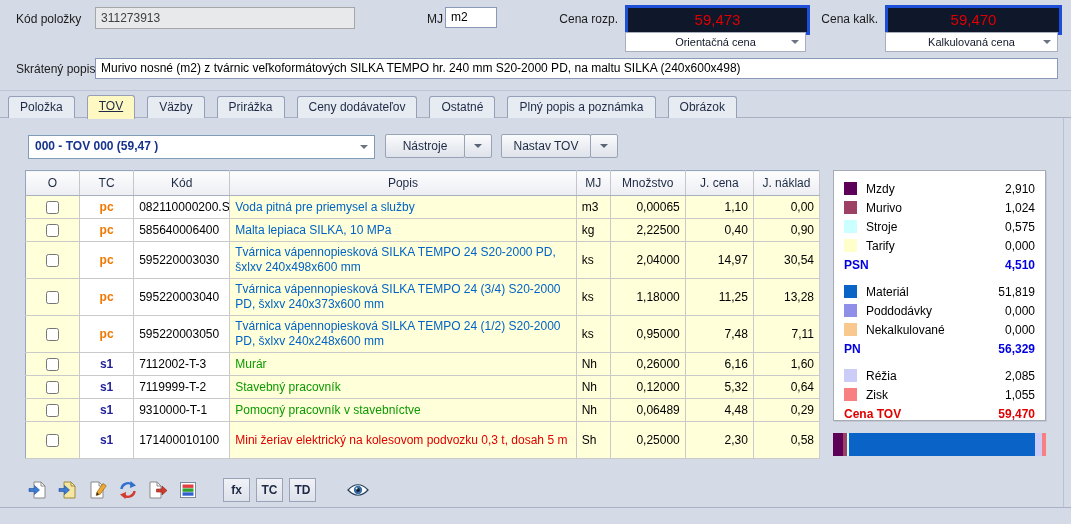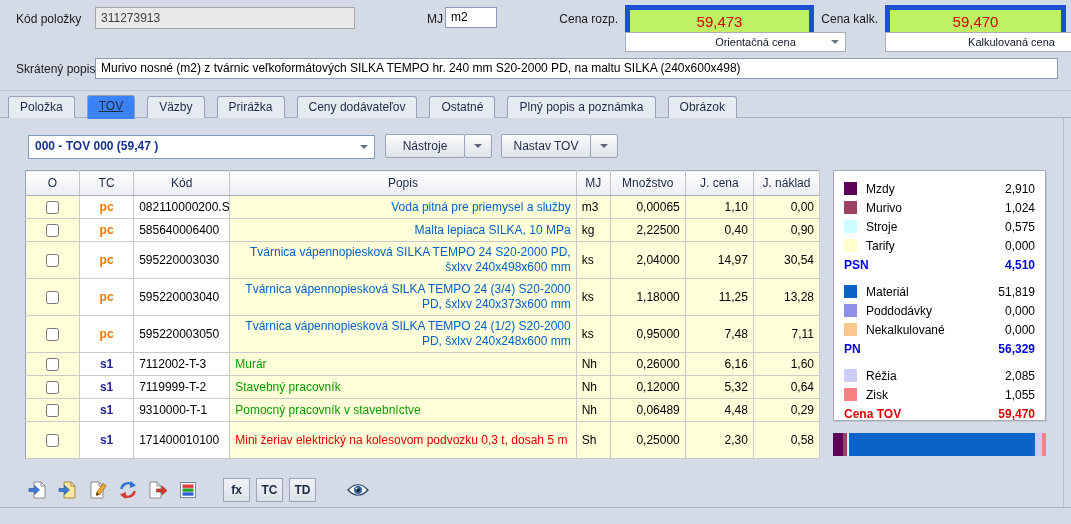--- a/index.html
+++ b/index.html
@@ -8,33 +8,33 @@
     background:#D4DAE6;
     font-family:"Liberation Sans","DejaVu Sans",sans-serif;
     font-size:12px;color:#000;
   }
   .lbl{position:absolute;font-size:12px;color:#1A1A1A;white-space:nowrap;}
 
   
   .inp{position:absolute;background:#fff;border:1px solid #8A99B8;padding:0 5px;
        line-height:19px;height:19px;font-size:12px;white-space:nowrap;overflow:hidden;}
   .inp.disabled{background:#E8E9EB;border-color:#A6A6A6;color:#404040;height:20px;line-height:20px;}
-  .pricebox{position:absolute;height:24px;line-height:24px;background:#bef264;border:5px solid #1d4ed8;
+  .pricebox{position:absolute;height:24px;line-height:24px;background:#0f172a;border:3px solid #1d4ed8;
             color:#DE0000;font-size:15px;text-align:center;}
   .combosel{position:absolute;height:18px;line-height:18px;background:#fff;border:1px solid #A8AEBC;
-            font-size:11px;text-align:center;color:#101828;cursor:default;padding-left:40px;}
+            font-size:11px;text-align:center;color:#101828;cursor:default;}
   .tri{position:absolute;right:6px;top:7px;width:0;height:0;
        border-left:4px solid transparent;border-right:4px solid transparent;border-top:4px solid #6B7484;}
   .hline{position:absolute;height:1px;background:#BCC4D6;left:0;right:0;}
 
   
   .tabstrip{position:absolute;left:8px;top:96px;display:flex;gap:12px;z-index:2;}
   .tab{height:15px;padding:3px 11px;background:#E7EBF2;border:1px solid #95A0B8;border-bottom:none;
        border-radius:3px 3px 0 0;color:#1E2A45;cursor:default;line-height:15px;}
-  .tab[data-active="true"]{background:#3b82f6;height:17px;margin-top:-1px;position:relative;z-index:3;text-decoration:underline;}
+  .tab[data-active="true"]{background:#fef9c3;height:17px;margin-top:-1px;position:relative;z-index:3;text-decoration:underline;}
   .tabline{position:absolute;left:0;right:0;top:117px;height:1px;background:#A8B0C4;z-index:1;}
 
   
   .tovcombo{position:absolute;left:28px;top:135px;width:333px;height:16px;background:#fff;
             border:1px solid #7F9DB9;padding:3px 6px;font-weight:bold;color:#16338E;white-space:nowrap;}
   .btn{position:absolute;height:22px;line-height:22px;text-align:center;color:#1E2A45;
        background:linear-gradient(#FAFBFC,#DEE2EA);border:1px solid #9AA3B5;border-radius:2px;cursor:default;}
   .btn .ctri{position:absolute;left:50%;top:9px;margin-left:-4px;width:0;height:0;
        border-left:4px solid transparent;border-right:4px solid transparent;border-top:4px solid #5A6474;}
 
@@ -46,21 +46,21 @@
   table.grid td{border-right:1px solid #CACACA;border-bottom:1px solid #CACACA;padding:1px 5px;
                 font-size:12px;vertical-align:middle;overflow:hidden;}
   tr[data-lines="1"]{height:23px;} tr[data-lines="2"]{height:37px;}
   td.c-o{background:#FFFFD9;text-align:center;padding:0;}
   td.c-tc{background:#fff;text-align:center;font-weight:bold;}
   td.c-kod{background:#fff;}
   td.c-pop{background:#FFFFD9;line-height:15px;}
   td.c-mj{background:#FFFFD9;}
   td.c-num{background:#FFFFD9;text-align:right;}
   td[data-tc="pc"]{color:#F07800;} td[data-tc="s1"]{color:#23239B;}
-  td[data-color="blue"]{color:#0063C6;text-align:right;} td[data-color="green"]{color:#0B9A00;} td[data-color="red"]{color:#E00000;margin-left:32px;}
+  td[data-color="blue"]{color:#0063C6;} td[data-color="green"]{color:#0B9A00;} td[data-color="red"]{color:#E00000;margin-left:32px;}
   .cb{width:13px;height:13px;margin:0;vertical-align:middle;}
 
   
   .sumbox{position:absolute;left:833px;top:170px;width:213px;height:251px;background:#fff;
           border:1px solid #A6AAB4;box-shadow:1px 1px 0 #C2C8D4;padding:8px 10px;box-sizing:border-box;}
   .sum-row{display:flex;align-items:center;height:19px;}
   .sum-row[data-gap="true"]{margin-top:8px;}
   .sum-row .swatch{width:13px;height:13px;margin-right:9px;flex:none;}
   .sum-row .slabel{flex:1;white-space:nowrap;}
   .sum-row .sval{text-align:left;white-space:nowrap;}

